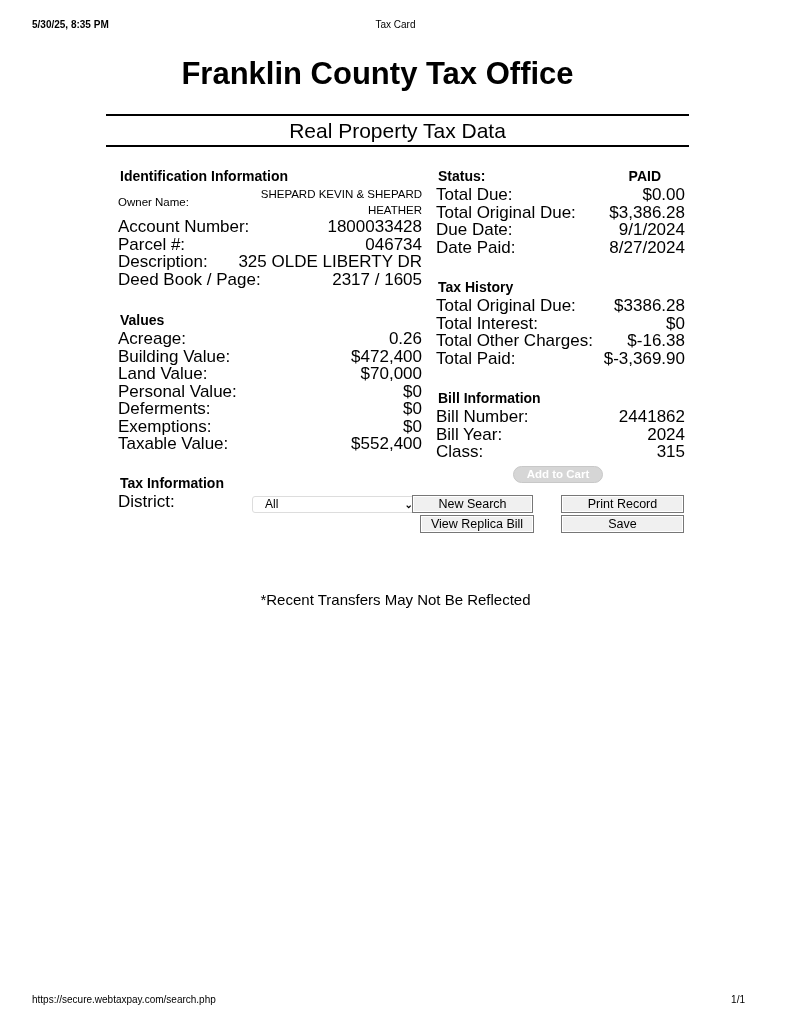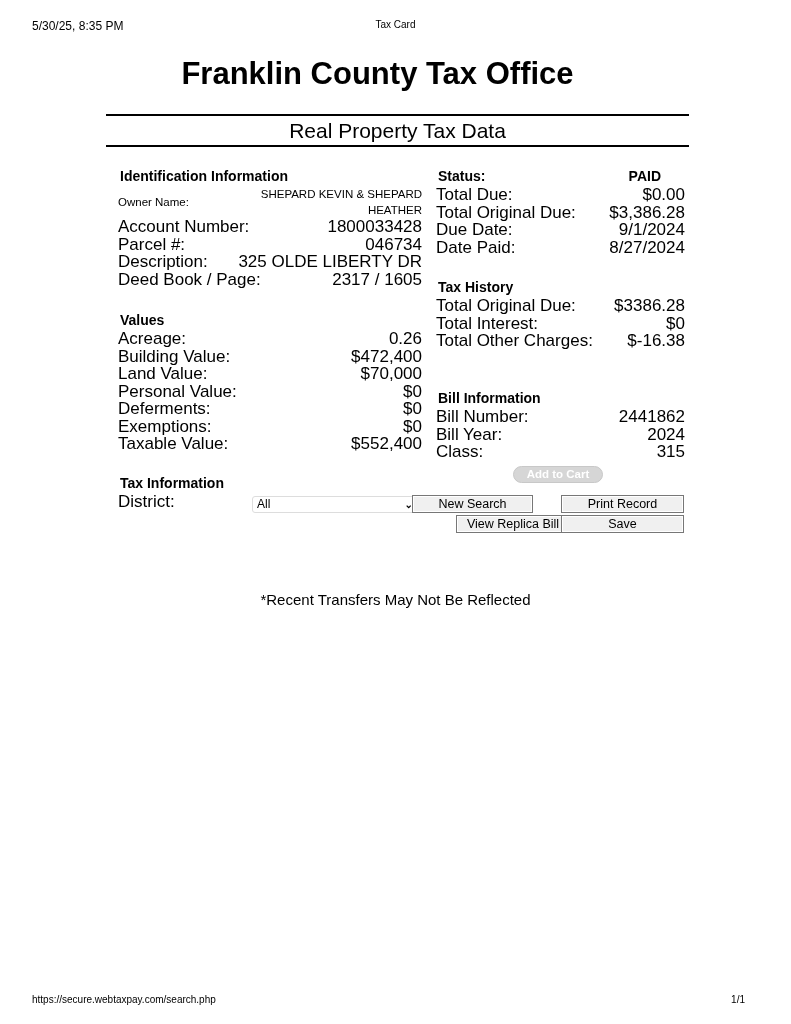--- a/index.html
+++ b/index.html
@@ -1,20 +1,20 @@
 <!DOCTYPE html>
 <html><head>
 <meta charset="utf-8">
 <style>
   html, body { margin: 0; padding: 0; background: #fff; }
   body {
     width: 791px; height: 1024px; position: relative; overflow: hidden;
     font-family: "Liberation Sans", sans-serif; color: #000;
   }
-  .hdr-left { position: absolute; left: 32px; top: 19px; font-size: 12px; }
+  .hdr-left { position: absolute; left: 32px; top: 19px; font-size: 10px; font-weight: bold; }
   .hdr-center { position: absolute; left: 0; width: 791px; top: 19px; font-size: 10px; text-align: center; }
   .ftr-left { position: absolute; left: 32px; top: 994px; font-size: 10px; }
   .ftr-right { position: absolute; right: 46px; top: 994px; font-size: 10px; }
 
   .title { position: absolute; left: 0; width: 755px; top: 56px; text-align: center;
            font-size: 31px; font-weight: bold; }
   .rule { position: absolute; left: 106px; width: 583px; height: 2px; background: #000; }
   .subtitle { position: absolute; left: 106px; width: 583px; top: 119px; text-align: center; font-size: 21px; }
 
   .section { position: absolute; }
@@ -22,21 +22,21 @@
   .row { display: flex; justify-content: space-between; font-size: 17px; line-height: 17.5px; }
   .row .lbl { white-space: nowrap; }
   .row .val { text-align: right; }
 
   .owner-row { display: flex; justify-content: space-between; font-size: 11.5px; line-height: 16px; }
   .owner-row .lbl { padding-top: 8px; }
 
   .district-select {
     position: absolute; left: 252px; top: 496px; width: 166px; height: 17px;
     border: 1px solid #ddd; border-radius: 3px; background: #fff;
-    font-size: 12px; line-height: 17px; padding-left: 4px; box-sizing: border-box;
+    font-size: 12px; line-height: 17px; padding-left: 12px; box-sizing: border-box;
     display: flex; justify-content: space-between; align-items: center;
   }
   .chev { font-size: 10px; padding-right: 4px; font-weight: bold; }
 
   .btn {
     position: absolute; height: 18px; box-sizing: border-box;
     border: 1px solid #777; background: #f0f0f0; font-size: 12.5px;
     text-align: center; line-height: 16px; font-family: "Liberation Sans", sans-serif;
     box-shadow: inset 0 0 0 1px #fff;
   }
@@ -159,20 +159,24 @@
       <span class="val">$3386.28</span>
     </div>
   <div class="row">
       <span class="lbl">Total Interest:</span>
       <span class="val">$0</span>
     </div>
   <div class="row">
       <span class="lbl">Total Other Charges:</span>
       <span class="val">$-16.38</span>
     </div>
+  <div class="row">
+      <span class="lbl">Total Paid:</span>
+      <span class="val">$-3,369.90</span>
+    </div>
 </div>
 
 <div class="section" style="left:436px; top:388px; width:249px;">
   <div class="sec-title" style="margin-left:2px;">Bill Information</div>
   <div class="row">
       <span class="lbl">Bill Number:</span>
       <span class="val">2441862</span>
     </div>
   <div class="row">
       <span class="lbl">Bill Year:</span>
@@ -180,19 +184,19 @@
     </div>
   <div class="row">
       <span class="lbl">Class:</span>
       <span class="val">315</span>
     </div>
 </div>
 
 <div class="btn-cart">Add to Cart</div>
 <div class="btn" style="left:412px; top:495px; width:121px;">New Search</div>
 <div class="btn" style="left:561px; top:495px; width:123px;">Print Record</div>
-<div class="btn" style="left:420px; top:515px; width:114px;margin-left:36px;">View Replica Bill</div>
+<div class="btn" style="left:420px; top:515px; width:114px;">View Replica Bill</div>
 <div class="btn" style="left:561px; top:515px; width:123px;">Save</div>
 
 <div class="notice">*Recent Transfers May Not Be Reflected</div>
 
 <div class="ftr-left">https://secure.webtaxpay.com/search.php</div>
 <div class="ftr-right">1/1</div>
 
 </body></html>

